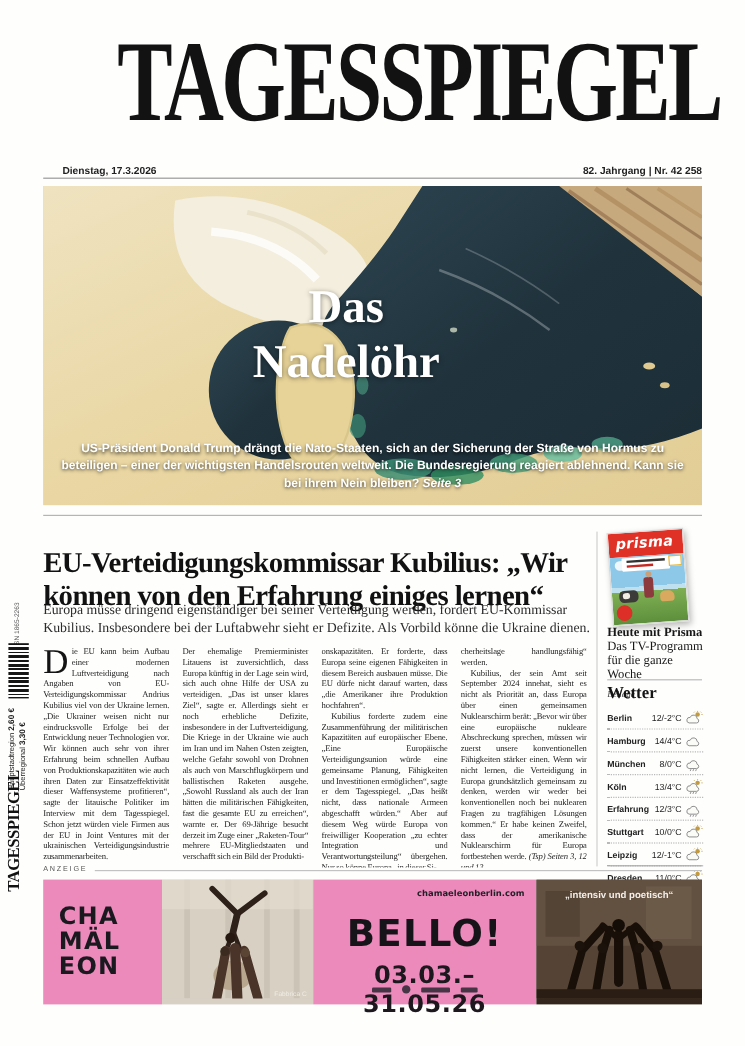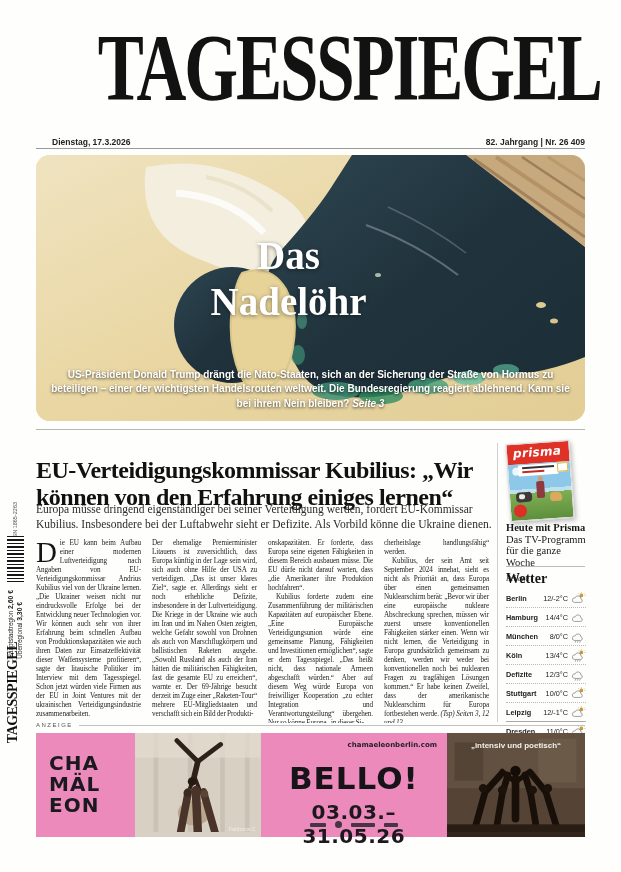--- a/index.html
+++ b/index.html
@@ -11,21 +11,21 @@
   .mast-title{display:inline-block;font-family:"Liberation Serif",serif;font-weight:bold;
               font-size:96px;line-height:80px;letter-spacing:-3px;color:#121212;
               transform:scale(.72,1);transform-origin:center;}
   .motto{margin-top:2px;font-size:10px;font-weight:bold;letter-spacing:3px;color:#b8262c;}
 
   .dateline{position:absolute;left:52px;right:36px;top:137px;display:flex;justify-content:space-between;
             font-family:"Liberation Sans",sans-serif;font-size:8.5px;font-weight:bold;color:#222;}
   .rule-date{position:absolute;left:36px;right:36px;top:148px;border-top:1px solid #9a9a9a;}
 
   
-  .hero{position:absolute;left:36px;top:155px;width:549px;height:266px;overflow:hidden;background:#e9d6a2;border-radius:14px;}
+  .hero{position:absolute;left:36px;top:155px;width:549px;height:266px;overflow:hidden;background:#e9d6a2;}
   .hero svg.map{position:absolute;left:0;top:0;width:100%;height:100%;}
   .hero-title{position:absolute;left:0;top:78px;width:92%;text-align:center;color:#fff;
               font-family:"Liberation Serif",serif;font-weight:bold;font-size:39px;line-height:1.18;
               text-shadow:0 1px 4px rgba(0,0,0,.45);}
   .hero-caption{position:absolute;left:12px;right:12px;bottom:10px;text-align:center;color:#fff;
                 font-family:"Liberation Sans",sans-serif;font-weight:bold;font-size:10px;line-height:1.45;
                 text-shadow:0 1px 3px rgba(0,0,0,.75);}
   .hero-caption em{font-style:italic;}
   .rule-hero{position:absolute;left:36px;right:36px;top:429px;border-top:1px solid #b5b5b5;}
 
@@ -119,21 +119,21 @@
 </head>
 <body>
 
 <div class="page">
 
   <div class="masthead">
     <div class="mast-title">TAGESSPIEGEL</div>
   </div>
   <div class="dateline">
     <span>Dienstag, 17.3.2026</span>
-    <span>82. Jahrgang | Nr. 26 409</span>
+    <span>82. Jahrgang | Nr. 42 258</span>
   </div>
   <div class="rule-date"></div>
 
   <div class="hero">
     <svg class="map" viewBox="0 0 549 266" preserveAspectRatio="none">
       <defs>
         <linearGradient id="sandG" x1="0" y1="0" x2="1" y2="1">
           <stop offset="0" stop-color="#efe3c0"></stop>
             <stop offset=".5" stop-color="#e9d6a2"></stop>
             <stop offset="1" stop-color="#e2cd96"></stop>
@@ -286,21 +286,21 @@
               <circle cx="18" cy="6" r="3.3" fill="#c49a3f"></circle>
               <path d="M5.5 18.5h11a3.2 3.2 0 0 0 .8-6.3A5.3 5.3 0 0 0 7 10.4a3.9 3.9 0 0 0-1.5 8.1z" fill="#fbfbf7" stroke="#8a8a8a" stroke-width="1.4"></path>
               <g stroke="#7d7d7d" stroke-width="1.2" stroke-linecap="round">
                 <line x1="8" y1="20" x2="7.3" y2="21.8"></line>
                 <line x1="12" y1="20" x2="11.3" y2="21.8"></line>
                 <line x1="16" y1="20" x2="15.3" y2="21.8"></line>
               </g>
             </svg></span>
         </div>
         <div class="wrow">
-          <span class="wcity">Defizite</span>
+          <span class="wcity">Erfahrung</span>
           <span class="wtemp">12/3°C</span>
           <span class="wicon"><svg viewBox="0 0 26 23" width="15" height="13">
               <path d="M5.5 18.5h11a3.2 3.2 0 0 0 .8-6.3A5.3 5.3 0 0 0 7 10.4a3.9 3.9 0 0 0-1.5 8.1z" fill="#fbfbf7" stroke="#8a8a8a" stroke-width="1.4"></path>
               <g stroke="#7d7d7d" stroke-width="1.2" stroke-linecap="round">
                 <line x1="8" y1="20" x2="7.3" y2="21.8"></line>
                 <line x1="12" y1="20" x2="11.3" y2="21.8"></line>
                 <line x1="16" y1="20" x2="15.3" y2="21.8"></line>
               </g>
             </svg></span>
         </div>

